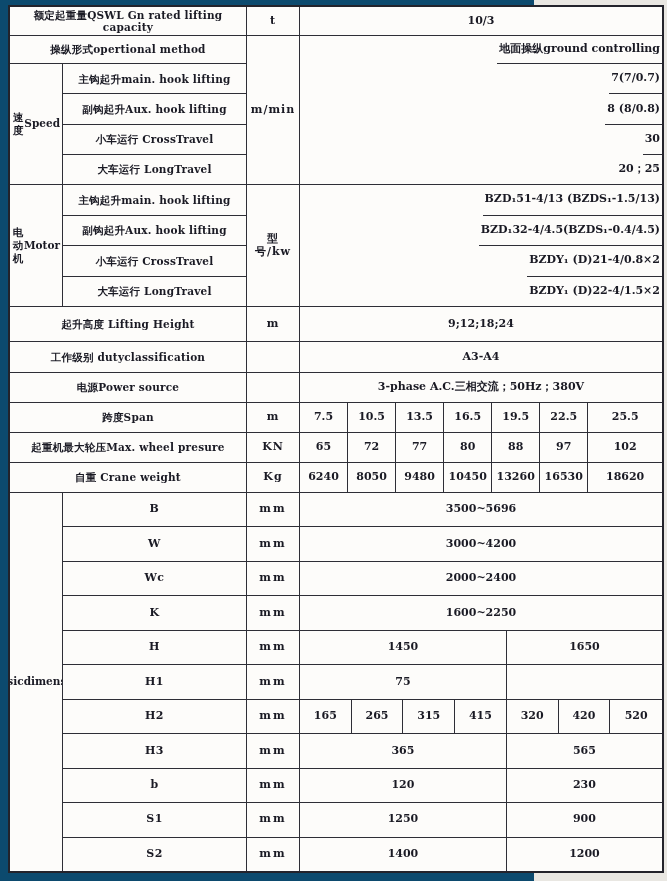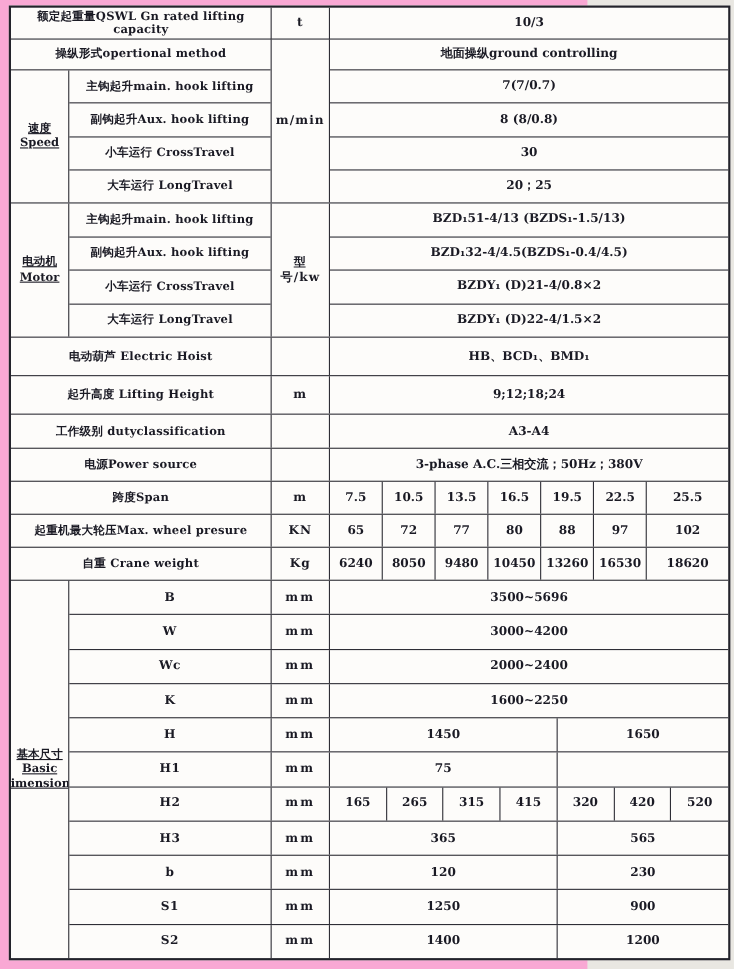--- a/index.html
+++ b/index.html
@@ -1,45 +1,45 @@
 <!DOCTYPE html>
 <html><head>
 <meta charset="utf-8">
 <style>
   html,body{margin:0;padding:0;background:#e9e7e2;}
   .canvas{
-    position:relative;width:534px;height:881px;background:#f9a8d4;
+    position:relative;width:534px;height:881px;background:#0c4a6e;
     font-family:"DejaVu Serif","Liberation Serif",serif;
     color:#1a1a24;-webkit-font-smoothing:antialiased;
   }
   .tbl{
     position:absolute;left:8px;top:5px;width:656px;height:868px;
     box-sizing:border-box;border:2px solid #23232b;background:#fdfcfa;
     display:flex;flex-direction:column;
   }
   .row,.hband{display:flex;flex-direction:row;box-sizing:border-box;}
   .col{display:flex;flex-direction:column;box-sizing:border-box;}
   .c{
     display:flex;align-items:center;justify-content:center;text-align:center;
     box-sizing:border-box;font-weight:bold;font-size:11px;line-height:1.15;
     overflow:hidden;padding:1px 2px;
   }
   .br{border-right:1px solid #2e2e36;}
   .bb{border-bottom:1px solid #2e2e36;}
   .lbl{font-size:10.5px;letter-spacing:.2px;}
-  .grp{font-size:10.5px;line-height:1.25;flex-direction:column;text-decoration:underline;}
+  .grp{font-size:10.5px;line-height:1.25;}
   .unit{letter-spacing:1px;}
   .w-label{width:237px;flex:0 0 237px;}
   .w-group{width:53px;flex:0 0 53px;}
   .w-label2{width:184px;flex:0 0 184px;}
   .w-unit{width:53px;flex:0 0 53px;}
   .vflex{flex:1;display:flex;}
   .v7>.c{flex:1;}
   .v7>.c.wide{flex:1.62;}
-  .vals{flex:1;display:flex;flex-direction:column;}
+  .vals{flex:1;display:flex;flex-direction:column;align-items:flex-end;}
   .split-l{flex:0 0 57.15%;}
   .split-r{flex:1;text-align:right;}
   .seven>.c{flex:0 0 14.285%;}
   .seven>.c:last-child{flex:1;}
   .dimlbl{font-size:11px;letter-spacing:.5px;}
   .mm{letter-spacing:2px;}
 </style>
 </head>
 <body>
 
@@ -91,25 +91,20 @@
       </div>
       <div class="c unit w-unit br">型号/kw</div>
       <div class="vals">
         <div class="c bb" style="flex:1">BZD₁51-4/13 (BZDS₁-1.5/13)</div>
         <div class="c bb" style="flex:1">BZD₁32-4/4.5(BZDS₁-0.4/4.5)</div>
         <div class="c bb" style="flex:1">BZDY₁ (D)21-4/0.8×2</div>
         <div class="c" style="flex:1">BZDY₁ (D)22-4/1.5×2</div>
       </div>
     </div>
 
-    <div class="row bb" style="height:35px">
-      <div class="c lbl w-label br">电动葫芦 Electric Hoist</div>
-      <div class="c unit w-unit br"></div>
-      <div class="c vflex">HB、BCD₁、BMD₁</div>
-    </div>
     <div class="row bb" style="height:35px">
       <div class="c lbl w-label br">起升高度 Lifting Height</div>
       <div class="c unit w-unit br">m</div>
       <div class="c vflex">9;12;18;24</div>
     </div>
     <div class="row bb" style="height:31px">
       <div class="c lbl w-label br">工作级别 dutyclassification</div>
       <div class="c unit w-unit br"></div>
       <div class="c vflex">A3-A4</div>
     </div>

